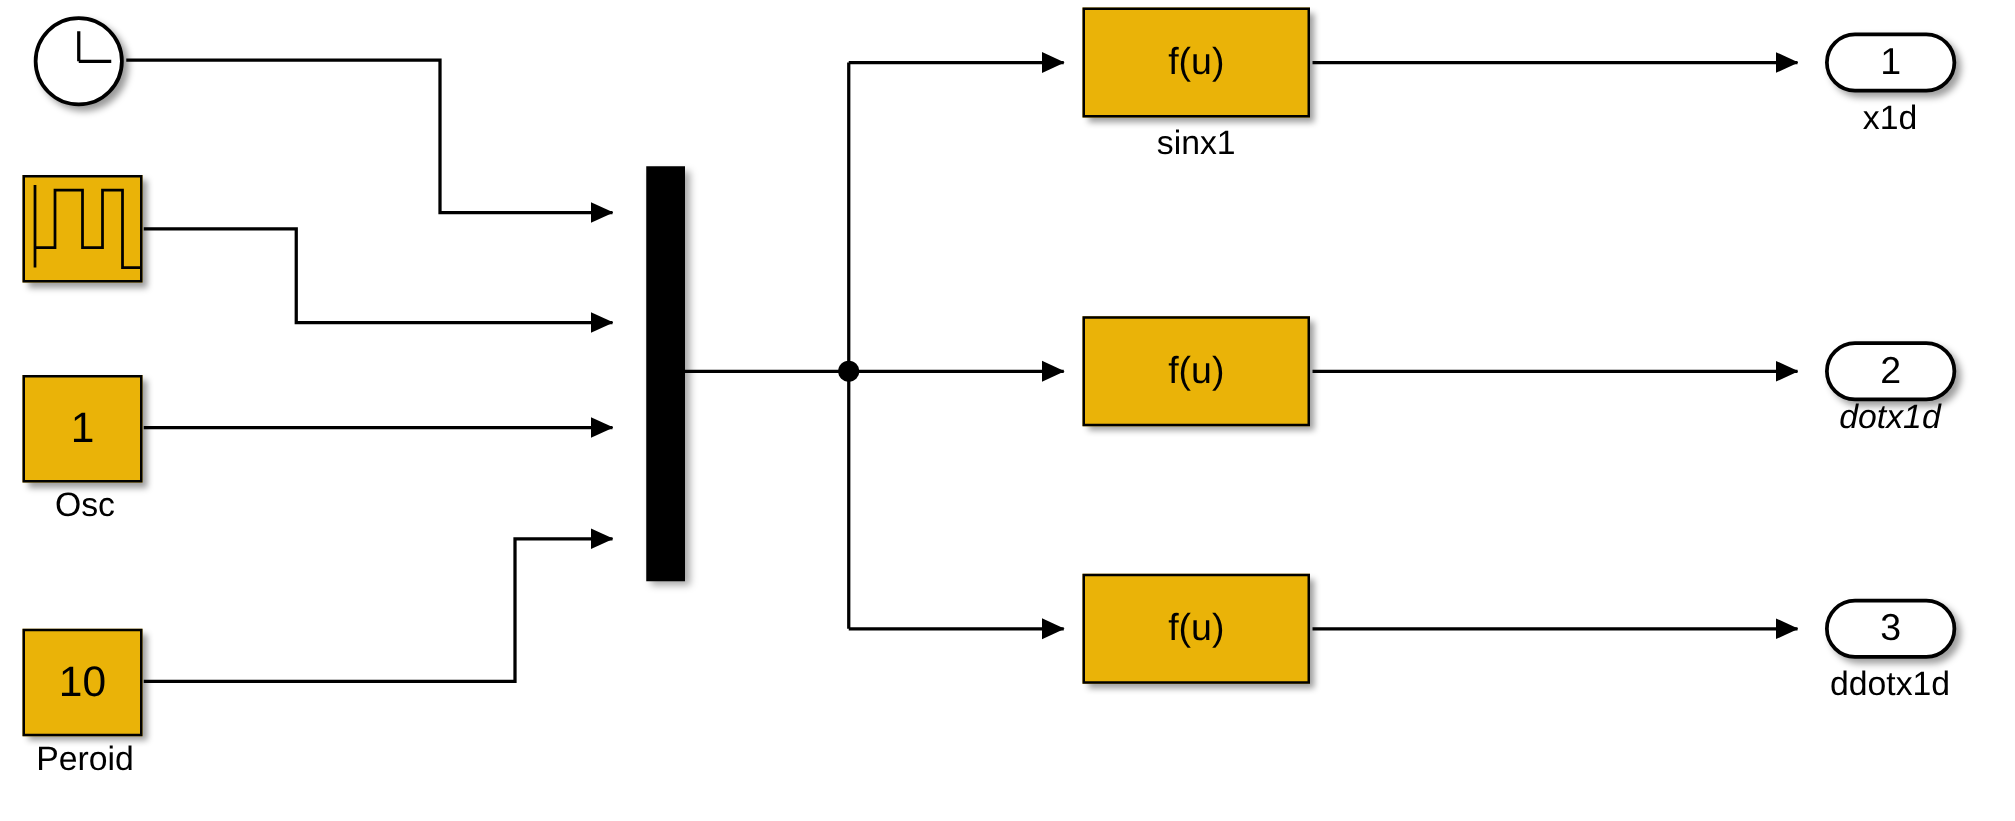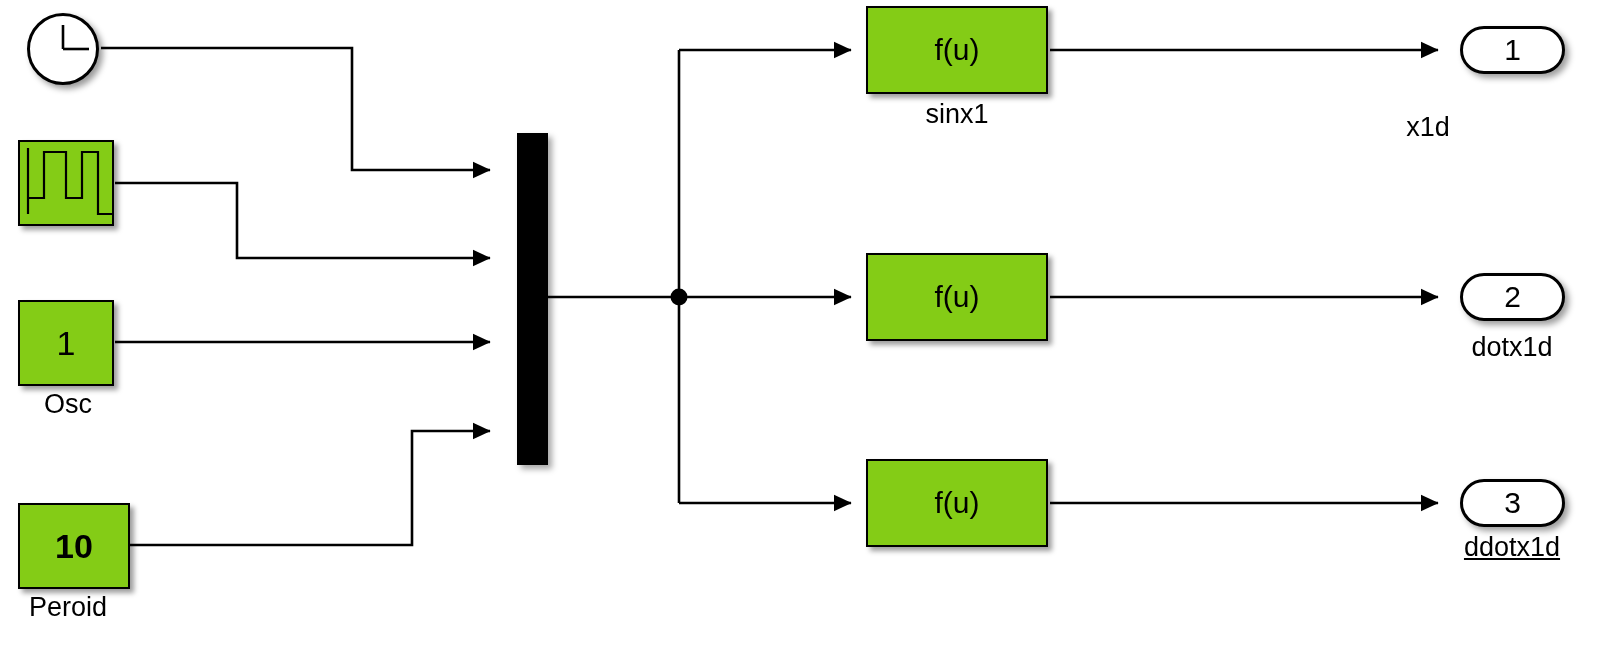--- a/index.html
+++ b/index.html
@@ -24,21 +24,21 @@
     top: 0;
     width: 1612px;
     height: 657px;
     pointer-events: none;
   }
 
   
   .blk {
     position: absolute;
     box-sizing: border-box;
-    background: #84cc16;
+    background: #eab308;
     border: 2.5px solid #000000;
     box-shadow: 4px 4px 5px rgba(0,0,0,0.38);
   }
   .blk-label {
     position: absolute;
     text-align: center;
     color: #000000;
     font-size: 27px;
     line-height: 32px;
     white-space: nowrap;
@@ -161,21 +161,21 @@
       <path d="M 8 6 L 8 72" stroke="#000" stroke-width="2.2" fill="none"></path>
       <path d="M 8 56 L 24 56 L 24 10 L 46 10 L 46 56 L 62 56 L 62 10 L 78 10 L 78 72 L 92 72" stroke="#000" stroke-width="2.2" fill="none"></path>
     </svg>
   </div>
 
   <div class="blk" style="left:18px; top:300px; width:96px; height:86px;">
     <div class="const-val">1</div>
   </div>
   <div class="blk-label" style="left:-22px; top:388px; width:180px;">Osc</div>
 
-  <div class="blk" style="left:18px; top:503px; width:112px; height:86px;font-weight:bold;">
+  <div class="blk" style="left:18px; top:503px; width:96px; height:86px;">
     <div class="const-val">10</div>
   </div>
   <div class="blk-label" style="left:-22px; top:591px; width:180px;">Peroid</div>
 
   <div class="mux" style="left:517px; top:133px; width:31px; height:332px;"></div>
 
   <div class="blk" style="left:866px; top:6px; width:182px; height:88px;">
     <div class="fcn-text">f(u)</div>
   </div>
   <div class="blk-label" style="left:832px; top:98px; width:250px;">sinx1</div>
@@ -184,25 +184,25 @@
     <div class="fcn-text">f(u)</div>
   </div>
 
   <div class="blk" style="left:866px; top:459px; width:182px; height:88px;">
     <div class="fcn-text">f(u)</div>
   </div>
 
   <div class="outport" style="left:1460px; top:26px; width:105px; height:48px;">
     <div class="outport-num">1</div>
   </div>
-  <div class="blk-label" style="left:1348px; top:78px; width:160px;margin-top:33px;">x1d</div>
+  <div class="blk-label" style="left:1432px; top:78px; width:160px;">x1d</div>
 
   <div class="outport" style="left:1460px; top:273px; width:105px; height:48px;">
     <div class="outport-num">2</div>
   </div>
-  <div class="blk-label" style="left:1432px; top:331px; width:160px;">dotx1d</div>
+  <div class="blk-label" style="left:1432px; top:317px; width:160px;font-style:italic;">dotx1d</div>
 
   <div class="outport" style="left:1460px; top:479px; width:105px; height:48px;">
     <div class="outport-num">3</div>
   </div>
-  <div class="blk-label" style="left:1432px; top:531px; width:160px;text-decoration:underline;">ddotx1d</div>
+  <div class="blk-label" style="left:1432px; top:531px; width:160px;">ddotx1d</div>
 
 </div>
 
 </body></html>

